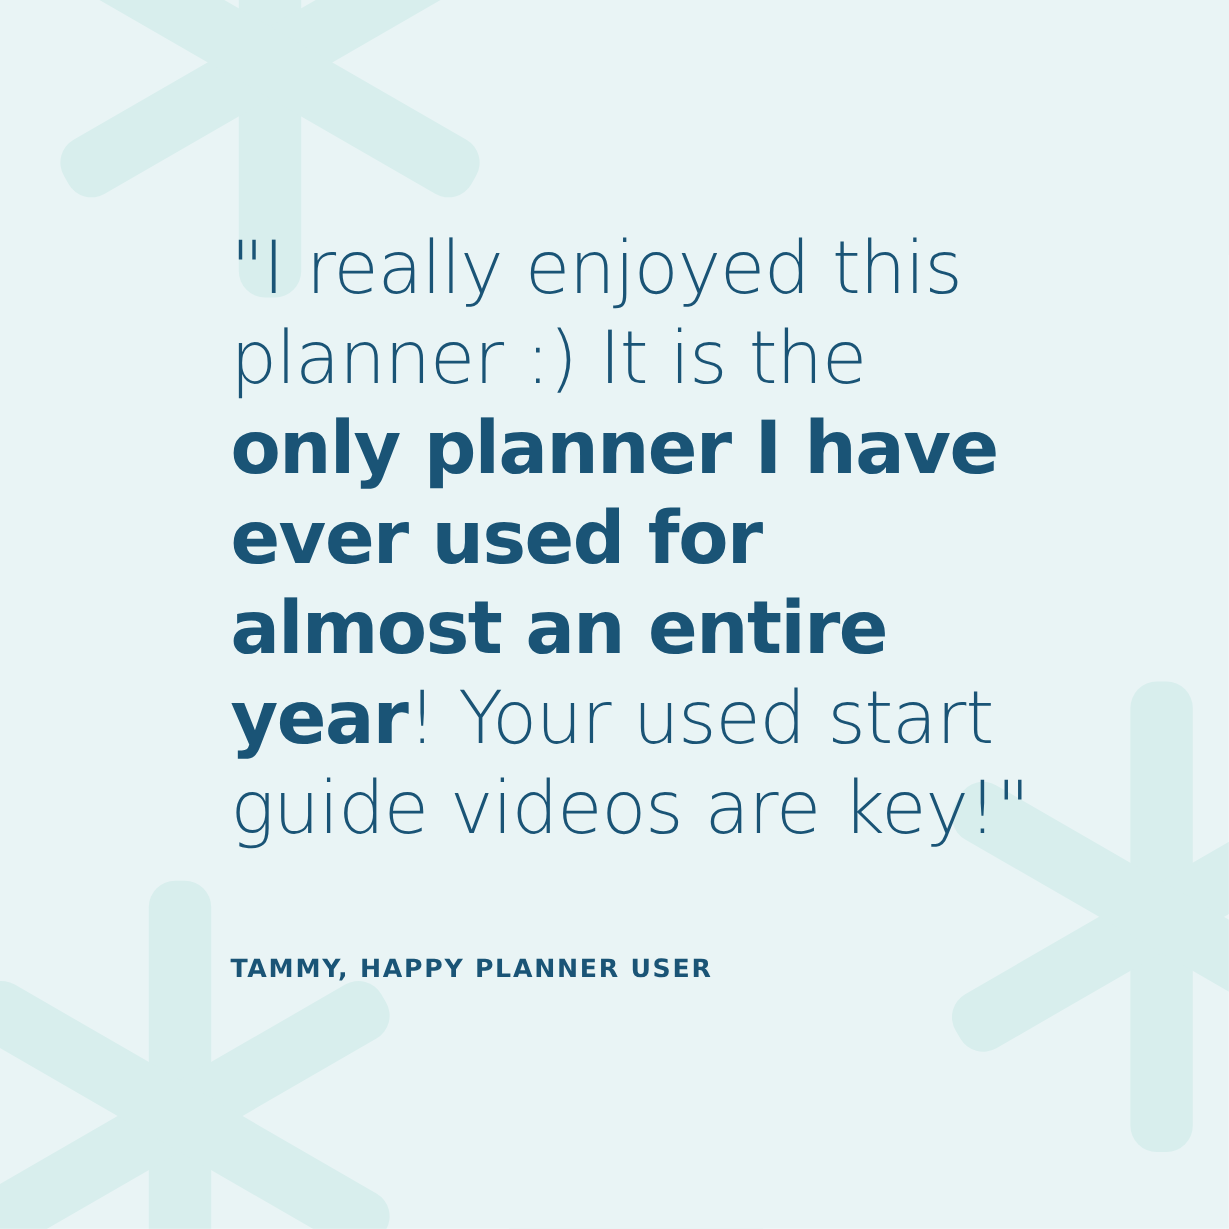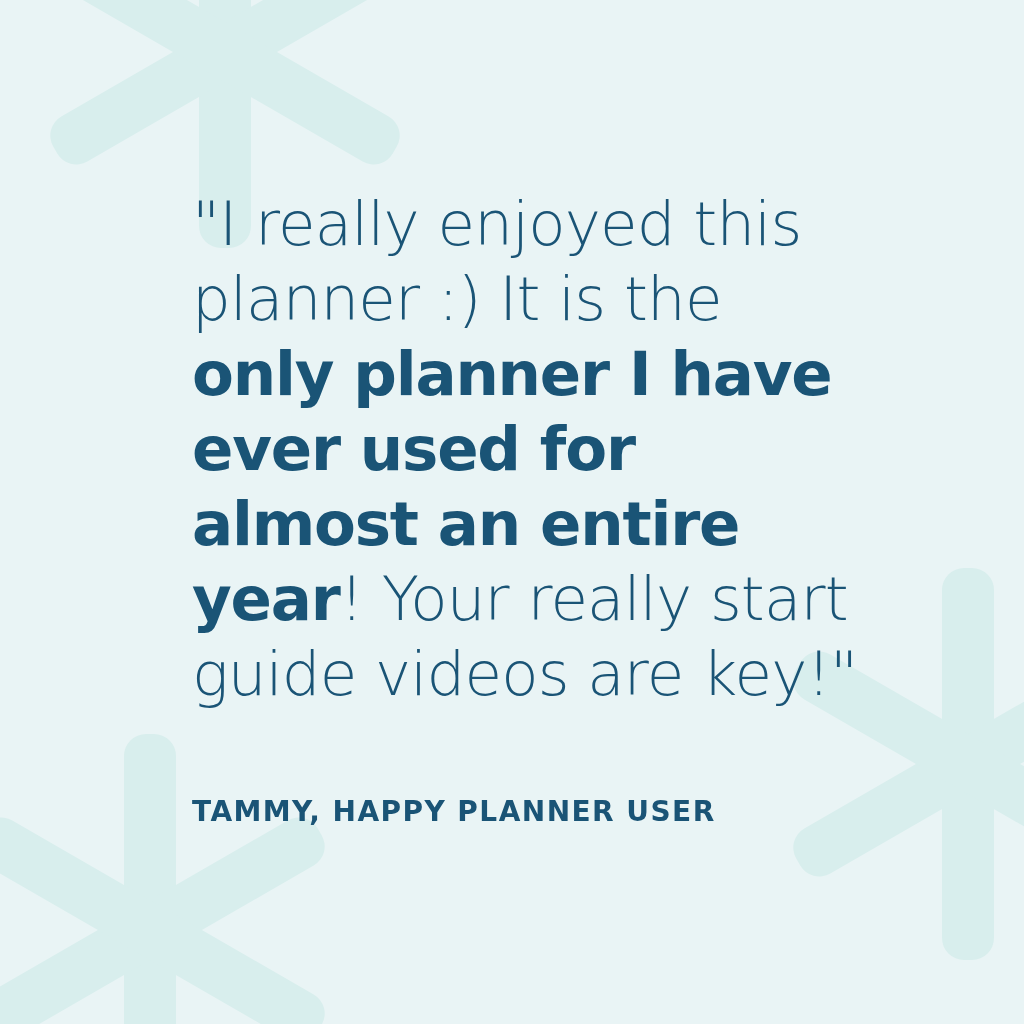--- a/index.html
+++ b/index.html
@@ -54,21 +54,21 @@
 
   #quote-text .emphasis {
     font-weight: 700;
     letter-spacing: -1.2px;
   }
 
   #attribution {
     margin: 0;
     margin-top: 84px;
     font-family: "DejaVu Sans", sans-serif;
-    font-size: 28px;
+    font-size: 21px;
     font-weight: 700;
     letter-spacing: 1.45px;
     color: #1a5476;
     text-transform: uppercase;
     white-space: nowrap;
   }
 </style>
 </head>
 <body>
 
@@ -83,18 +83,18 @@
       </g>
     </defs>
     <g fill="#d8eeed">
       <use href="#asterisk-glyph" transform="translate(225,52)"></use>
       <use href="#asterisk-glyph" transform="translate(150,930)"></use>
       <use href="#asterisk-glyph" transform="translate(968,764)"></use>
     </g>
   </svg>
 
   <div id="card-content">
-    <blockquote id="quote-text"><span>"I really enjoyed this planner :) It is the </span><span class="emphasis">only planner I have ever used for almost an entire year</span><span>! Your really start guide videos are key!"</span></blockquote>
+    <blockquote id="quote-text"><span>"I really enjoyed this planner :) It is the </span><span class="emphasis">only planner I have ever used for almost an entire year</span><span>! Your used start guide videos are key!"</span></blockquote>
 
     <p id="attribution">TAMMY, HAPPY PLANNER USER</p>
   </div>
 
 </div>
 
 </body></html>

